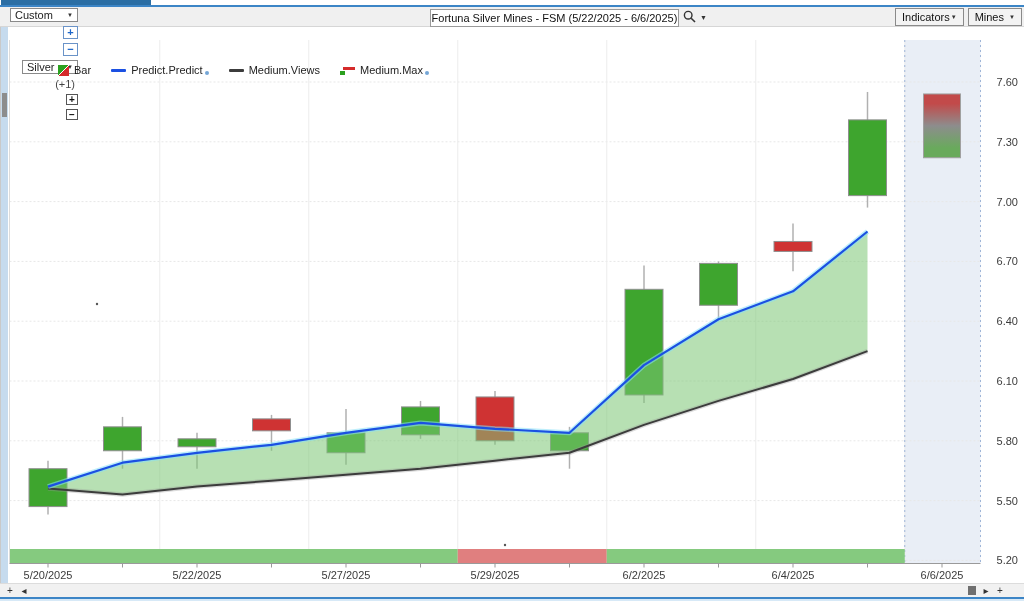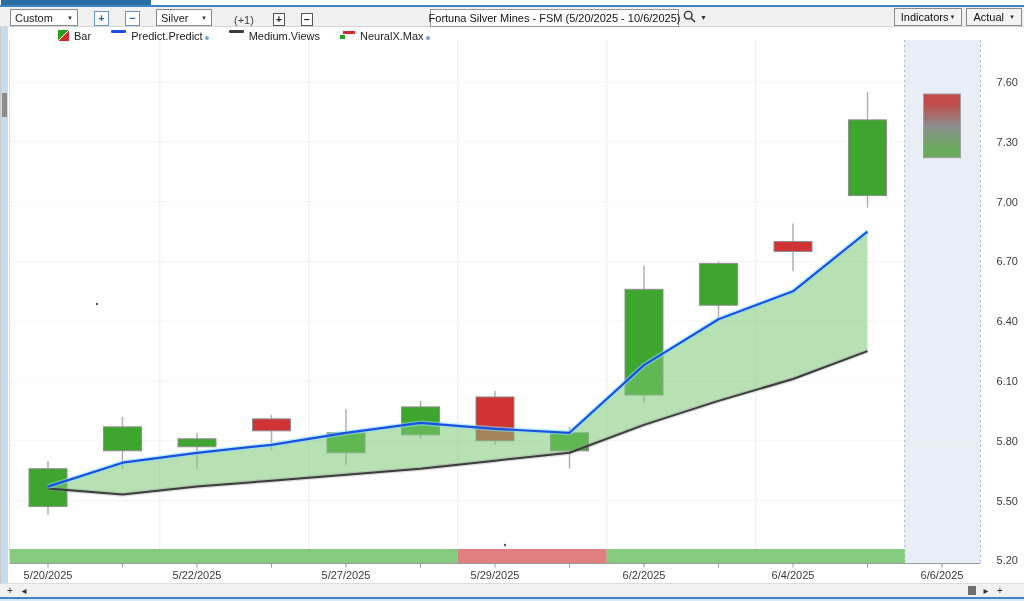--- a/index.html
+++ b/index.html
@@ -9,41 +9,41 @@
   
   .toptab{position:absolute;top:0;left:1px;width:150px;height:5px;background:#2b6ea4;}
   .topline{position:absolute;top:5px;left:0;width:1024px;height:2px;background:#3c85c6;}
   .bedge1{position:absolute;top:597px;left:0;width:1024px;height:2px;background:#3c85c6;}
   .bedge2{position:absolute;top:599px;left:0;width:1024px;height:2px;background:#d7e9f7;}
   .leftborder{position:absolute;top:7px;left:0;width:1px;height:590px;background:#c9c9c9;}
 
   
   .toolbar{position:absolute;top:7px;left:0;width:1024px;height:20px;background:#f0f0f0;
     border-bottom:1px solid #d6d6d6;box-sizing:border-box;font-size:11px;color:#222;}
-  .tleft{position:absolute;left:10px;top:1px;height:18px;display:flex;align-items:flex-end;gap:16px;}
+  .tleft{position:absolute;left:10px;top:1px;height:18px;display:flex;align-items:flex-end;gap:4px;flex-direction:column;}
   .combo{height:15px;background:#fff;border:1px solid #8a8a8a;display:flex;align-items:center;
     justify-content:space-between;padding:0 4px;cursor:default;}
   .combo .caret{font-size:6px;color:#333;margin-left:6px;}
   .range{width:58px;} .period{width:46px;}
   .zbtn{height:15px;width:15px;background:#fff;border:1px solid #6a93c8;color:#1d66c9;font-weight:bold;
     font-size:11px;line-height:11px;padding:0;font-family:inherit;}
   .zbtn.dark{border-color:#555;color:#111;width:12px;height:13px;font-size:10px;line-height:9px;}
   .offset{color:#444;margin:0 3px 0 6px;}
   .titlebox{position:absolute;left:430px;top:2px;width:247px;height:16px;background:#fff;border:1px solid #9a9a9a;
     font-size:11px;display:flex;align-items:center;justify-content:center;color:#111;white-space:nowrap;}
   .searchwrap{position:absolute;left:683px;top:3px;display:flex;align-items:center;gap:4px;}
   .scaret{font-size:7px;color:#333;}
   .rightbtns{position:absolute;right:2px;top:1px;display:flex;gap:4px;}
   .wbtn{height:17px;background:#f3f3f3;border:1px solid #8a8a8a;font-size:11px;padding:8px 6px;
     font-family:inherit;color:#111;display:flex;align-items:center;gap:1px;}
   .wbtn .tinycaret{font-size:6px;color:#333;}
 
   
   .legend{position:absolute;top:30px;left:58px;display:flex;align-items:center;font-size:11px;color:#222;z-index:5;}
-  .litem{display:flex;align-items:flex-start;margin-right:20px;}
+  .litem{display:flex;align-items:center;margin-right:20px;margin-top:34px;}
   .licon{margin-right:5px;display:inline-block;}
   .bar-ic{width:11px;height:11px;background:linear-gradient(to bottom right,#2ba01f 46%,#ffffff 46% 54%,#d52b2b 54%);}
   .dash{width:15px;height:3px;border-radius:1px;}
   .nx{position:relative;width:15px;height:9px;}
   .nx .nxg{position:absolute;left:0;bottom:0;width:5px;height:4px;background:#2ba01f;}
   .nx .nxr{position:absolute;left:3px;top:1px;width:12px;height:3px;background:#d52b2b;}
   .ldot{width:4px;height:4px;border-radius:50%;background:#74a6d6;margin:6px 0 0 2px;}
 
   
   .vscroll{position:absolute;left:1px;top:27px;width:7px;height:556px;background:#c6dbee;}
@@ -76,39 +76,39 @@
       <div class="combo period">
         <span>Silver</span>
         <span class="caret">▼</span>
       </div>
       <span class="offset">(+1)</span>
       <button class="zbtn dark">+</button>
       <button class="zbtn dark">−</button>
     </div>
 
     <div class="titlebox">
-      <span>Fortuna Silver Mines - FSM (5/20/2025 - 10/6/2025)</span>
+      <span>Fortuna Silver Mines - FSM (5/22/2025 - 6/6/2025)</span>
     </div>
     <div class="searchwrap">
       <span>
         <svg width="13" height="13" viewBox="0 0 13 13">
           <circle cx="5.2" cy="5.2" r="3.8" fill="none" stroke="#333" stroke-width="1.4"></circle>
           <line x1="8.2" y1="8.2" x2="12" y2="12" stroke="#333" stroke-width="1.6"></line>
         </svg>
       </span>
       <span class="scaret">▼</span>
     </div>
 
     <div class="rightbtns">
       <button class="wbtn">
         <span>Indicators</span>
           <span class="tinycaret">▼</span>
       </button>
       <button class="wbtn">
-        <span>Actual</span>&nbsp;<span class="tinycaret">▼</span>
+        <span>Mines</span>&nbsp;<span class="tinycaret">▼</span>
       </button>
     </div>
   </div>
 
   <div class="legend">
     <span class="litem">
       <span class="licon bar-ic"></span>
       <span>Bar</span>
     </span>
     <span class="litem">
@@ -118,21 +118,21 @@
     </span>
     <span class="litem">
       <span class="licon dash" style="background:#3c3c3c"></span>
       <span>Medium.Views</span>
     </span>
     <span class="litem">
       <span class="licon nx">
           <span class="nxg"></span>
           <span class="nxr"></span>
         </span>
-      <span>NeuralX.Max</span>
+      <span>Medium.Max</span>
       <span class="ldot"></span>
     </span>
   </div>
 
   <svg id="chart-svg" style="position:absolute;top:27px;left:0;" width="1024" height="556" viewBox="0 0 1024 556">
       <rect x="904.75" y="13" width="75.75" height="523" fill="#e9eef6"></rect>
       <line x1="9.5" y1="55" x2="980.5" y2="55" stroke="#e7e7e7" stroke-width="1" stroke-dasharray="2 2"></line>
       <line x1="9.5" y1="114.79989999999997" x2="980.5" y2="114.79989999999997" stroke="#e7e7e7" stroke-width="1" stroke-dasharray="2 2"></line>
       <line x1="9.5" y1="174.59979999999993" x2="980.5" y2="174.59979999999993" stroke="#e7e7e7" stroke-width="1" stroke-dasharray="2 2"></line>
       <line x1="9.5" y1="234.39969999999988" x2="980.5" y2="234.39969999999988" stroke="#e7e7e7" stroke-width="1" stroke-dasharray="2 2"></line>

